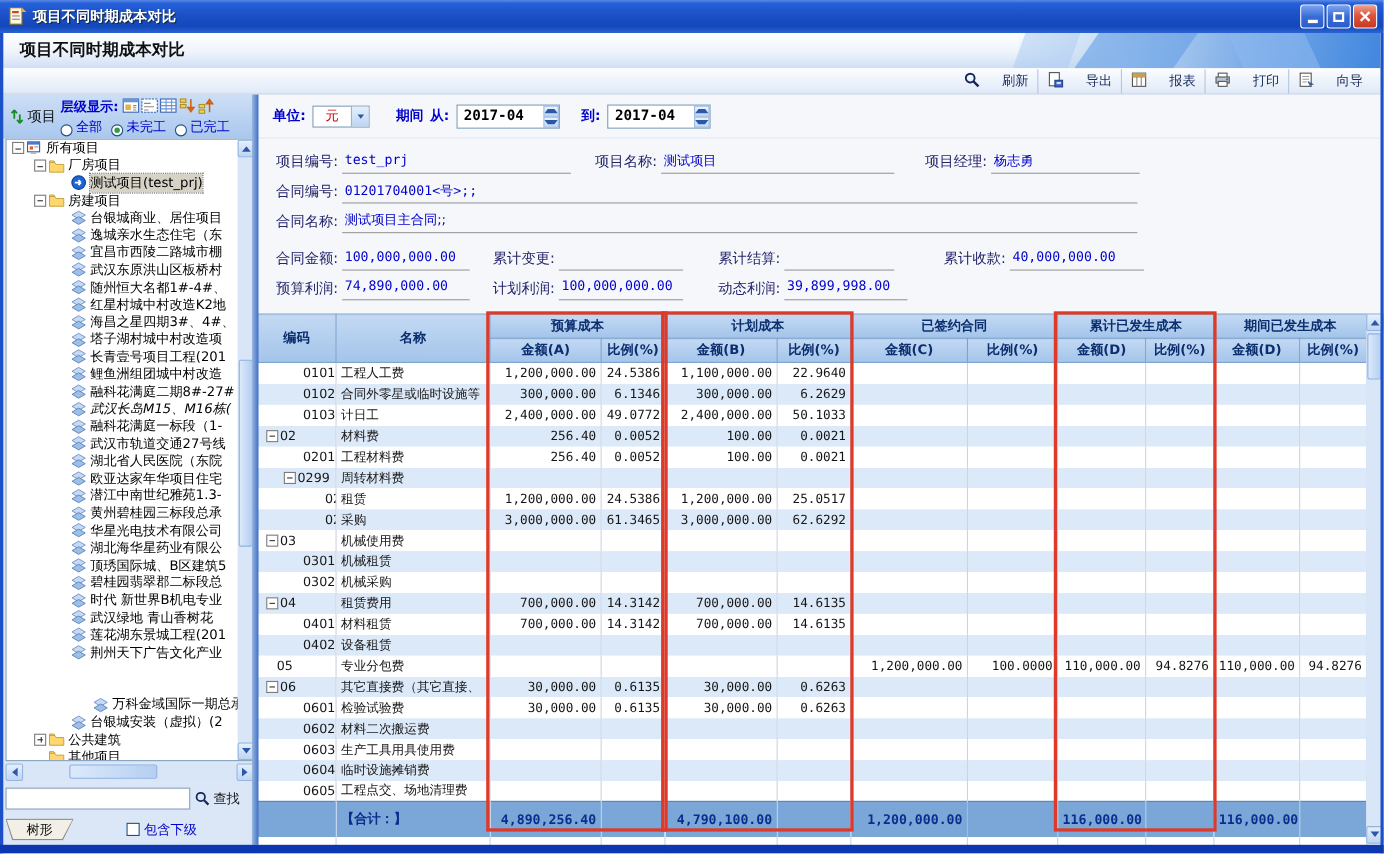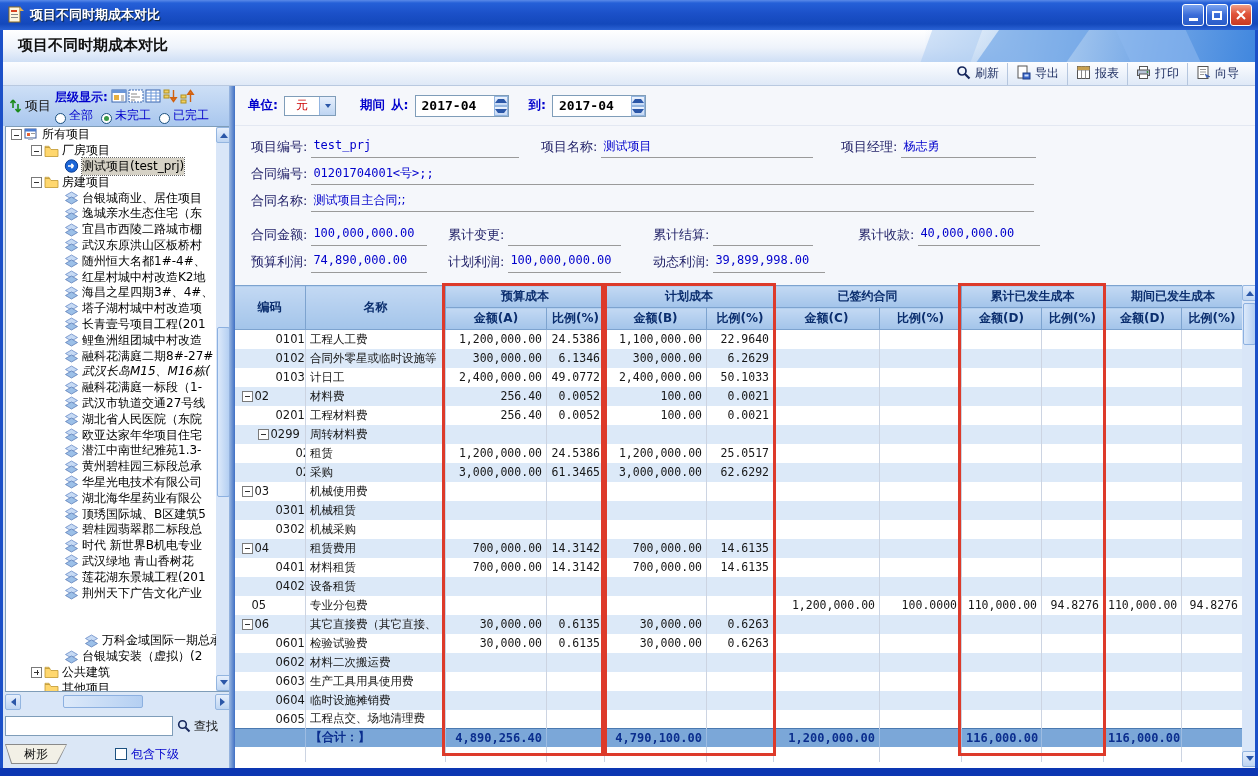--- a/index.html
+++ b/index.html
@@ -47,21 +47,21 @@
   .deco.d4 { right:280px; width:50px; background:#a9caf2; transform:skewX(-20deg); opacity:.5; }
 
   
   .toolbar {
     position:absolute; left:3px; top:62px; width:1252px; height:24px;
     background:linear-gradient(180deg,#fcfdff,#dfe9f7);
     border-bottom:1px solid #b9c9e0;
     display:flex; justify-content:flex-end; align-items:center; padding-right:8px;
   }
   .tb-item {
-    display:flex; align-items:center; gap:4px; height:22px; padding:0 8px;
+    display:flex; align-items:center; gap:20px; height:22px; padding:0 8px;
     border-left:1px solid #b5c6de; color:#16275c; cursor:pointer; white-space:nowrap;
   }
   .tb-item:first-child { border-left:none; }
   .tb-item svg { width:15px; height:15px; }
 
   
   .left-panel { position:absolute; left:3px; top:86px; width:230px; height:682px; background:#dbe7f6; }
   .splitter { position:absolute; left:229px; top:86px; width:6px; height:682px; background:linear-gradient(90deg,#9bb8e0,#3f6fc4); z-index:5; }
 
   .lp-header {
@@ -142,21 +142,21 @@
   table.grid th {
     background:linear-gradient(180deg,#c3d9f3,#a3c4ea);
     border:1px solid #7da3cf; color:#0b2e6e; font-weight:bold; font-size:12px; height:22px; padding:0 2px;
   }
   table.grid td { height:19px; font-size:11.5px; color:#161616; border-right:1px solid #ccd4e2; padding:0 4px; white-space:nowrap; overflow:hidden; }
   table.grid tbody tr:nth-child(even) { background:#dce9f8; }
   td.num { text-align:right; font-family:"DejaVu Sans Mono","Liberation Mono",monospace; }
   td.code-cell { overflow:visible; padding:0; }
   .code-inner { display:flex; align-items:center; gap:2px; }
   td.name-cell { padding-left:6px; }
-  tr.totals td { background:#7ba7d8; color:#0b2e8e; font-weight:bold; border-top:1px solid #4a79b0; border-right:1px solid #9dbce2; height:18px; font-size:12px; }
+  tr.totals td { background:#7ba7d8; color:#0b2e8e; font-weight:bold; border-top:1px solid #4a79b0; border-right:1px solid #9dbce2; height:32px; font-size:12px; }
   tr.spacer td { height:15px; background:#fff; }
   .hl-box { position:absolute; border:3px solid #dd3a2a; z-index:40; pointer-events:none; }
 
   .tbl-vsb { position:absolute; left:1009px; top:199px; width:16px; height:482px; background:#d9e6f8; }
 </style>
 </head>
 <body>
 
 <div class="titlebar">
   <svg class="app-icon" viewBox="0 0 18 18">

